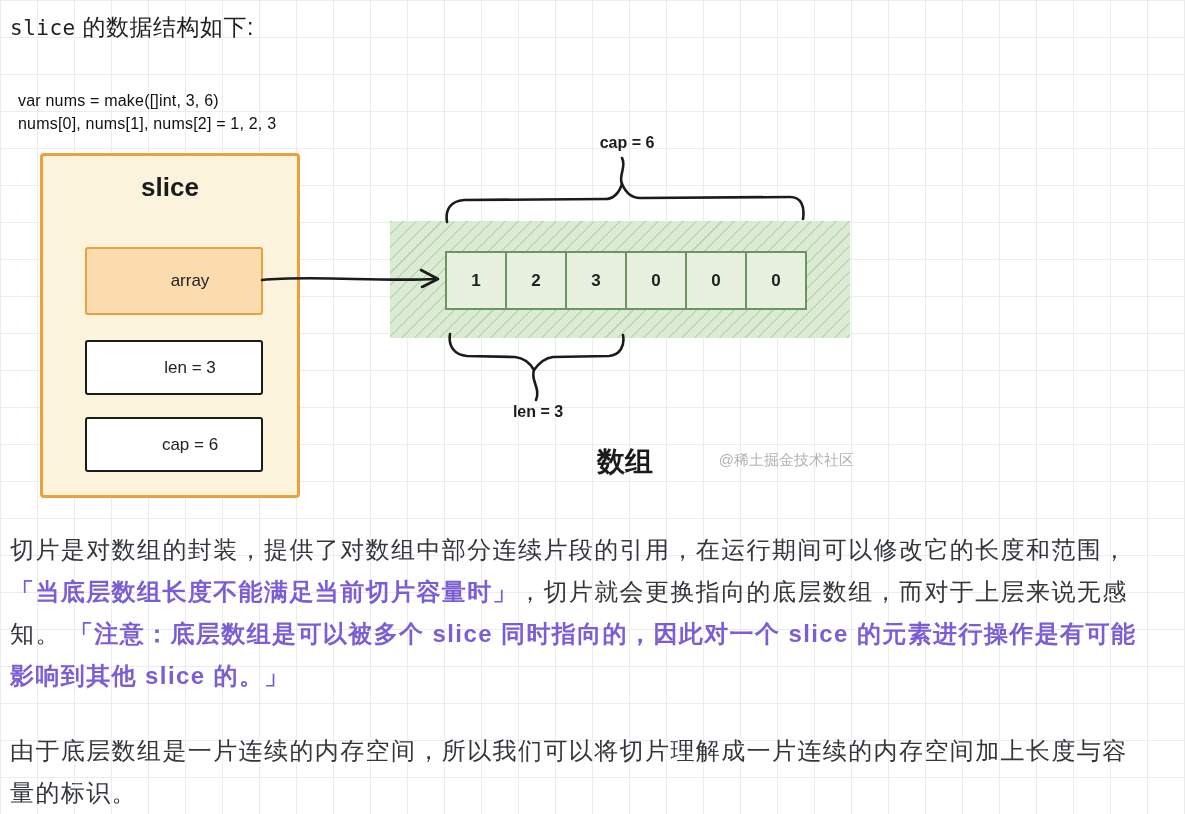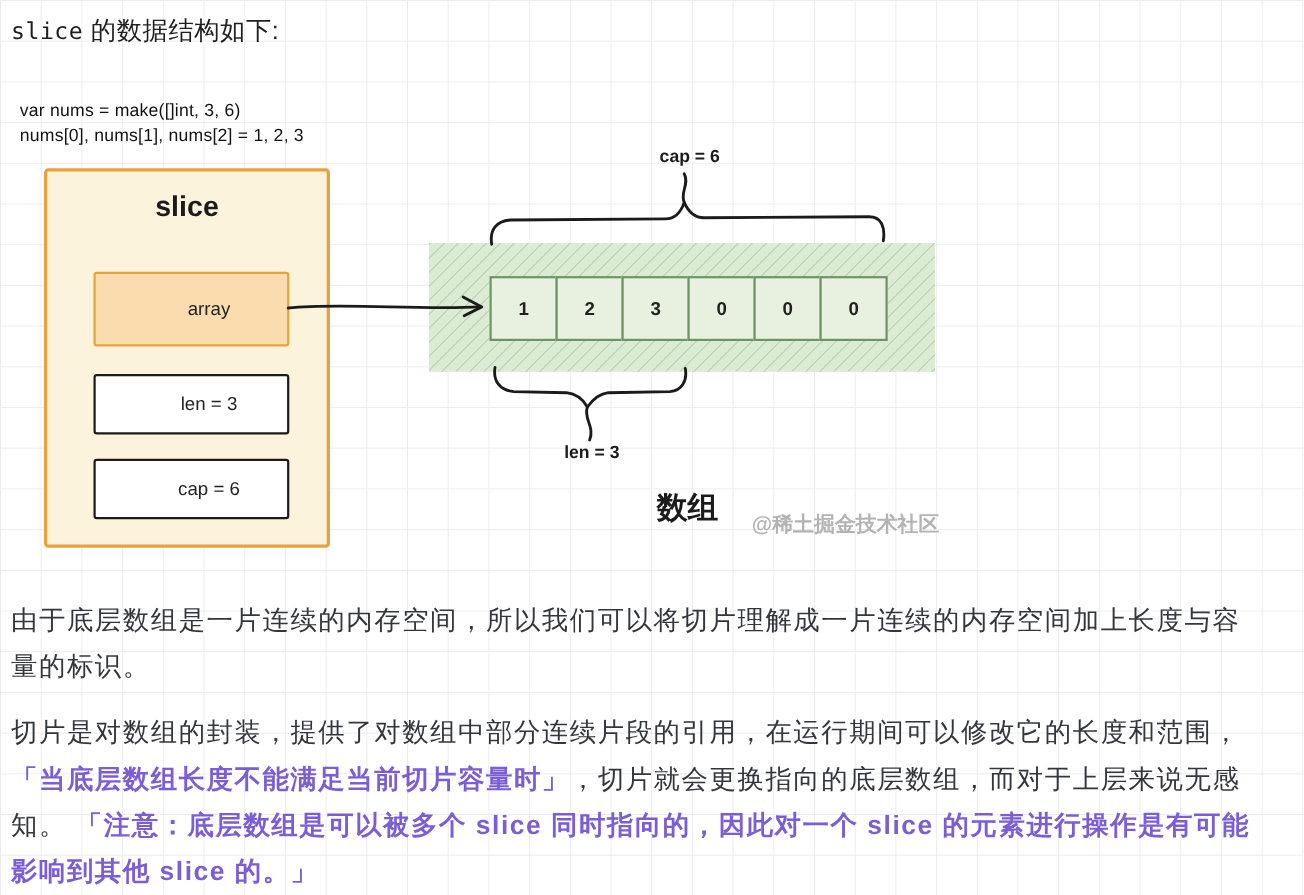--- a/index.html
+++ b/index.html
@@ -71,22 +71,22 @@
     display: flex; align-items: center; justify-content: center;
     font-size: 17px; font-weight: 600; color: #222;
   }
   .cell + .cell { margin-left: -2px; }
 
   .array-title {
     position: absolute; left: 560px; top: 364px; width: 110px; text-align: center;
     font-size: 28px; font-weight: bold; color: var(--ink, #1b1b1b);
   }
   .watermark {
-    position: absolute; right: 18px; top: 385px;
-    font-size: 19px; color: var(--watermark, #b3b3b3); font-weight: bold;
+    position: absolute; right: 18px; top: 372px;
+    font-size: 15px; color: var(--watermark, #b3b3b3);
   }
   .overlay { position: absolute; left: 0; top: 0; pointer-events: none; }
 
   
   .para { font-size: 24px; line-height: 42px; letter-spacing: 1.4px; color: var(--text, #33363b); }
   .para-1 { margin-top: 33px; }
   .para-2 { margin-top: 18px; }
   .hl { color: var(--highlight, #7b5dd6); font-weight: bold; }
 </style>
 </head>
@@ -134,17 +134,17 @@
         <path d="M252 201 C 300 196, 370 203, 426 200"></path>
         <path d="M428 200 L 411 191 M428 200 L 412 208"></path>
         <path d="M437 143 C435 130, 441 122, 454 121 L595 120 C604 120, 609 114, 612 105 C616 114, 621 119, 630 119 L780 118 C791 118, 795 127, 793 140"></path>
         <path d="M612 105 C608 96, 617 88, 612 79"></path>
         <path d="M440 255 C438 268, 445 276, 457 277 L505 278 C514 279, 520 284, 524 291 C529 284, 535 279, 543 278 L599 277 C610 276, 615 267, 613 256"></path>
         <path d="M524 291 C520 301, 531 309, 526 321"></path>
       </g>
     </svg>
   </div>
 
+  <p class="para para-2"><span>切片是对数组的封装，提供了对数组中部分连续片段的引用，在运行期间可以修改它的长度和范围，</span><span class="hl">「当底层数组长度不能满足当前切片容量时」</span><span>，切片就会更换指向的底层数组，而对于上层来说无感知。 </span><span class="hl">「注意：底层数组是可以被多个 slice 同时指向的，因此对一个 slice 的元素进行操作是有可能影响到其他 slice 的。」</span></p>
+
   <p class="para para-1">由于底层数组是一片连续的内存空间，所以我们可以将切片理解成一片连续的内存空间加上长度与容量的标识。</p>
-
-  <p class="para para-2"><span>切片是对数组的封装，提供了对数组中部分连续片段的引用，在运行期间可以修改它的长度和范围，</span><span class="hl">「当底层数组长度不能满足当前切片容量时」</span><span>，切片就会更换指向的底层数组，而对于上层来说无感知。 </span><span class="hl">「注意：底层数组是可以被多个 slice 同时指向的，因此对一个 slice 的元素进行操作是有可能影响到其他 slice 的。」</span></p>
 
 </div>
 
 </body></html>

